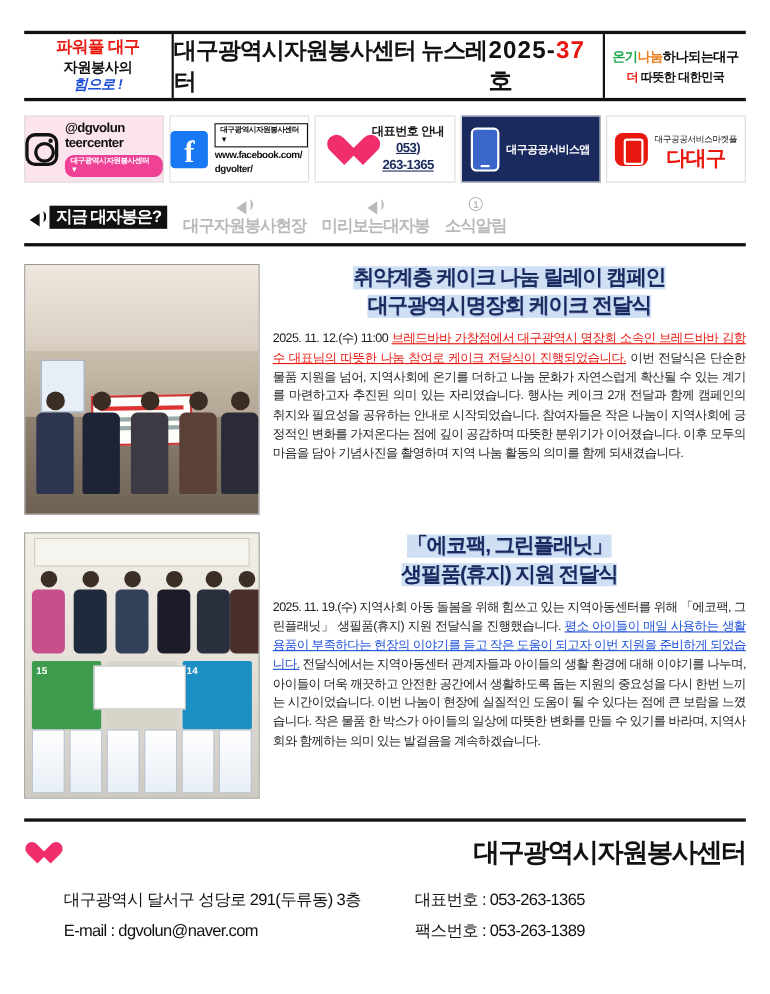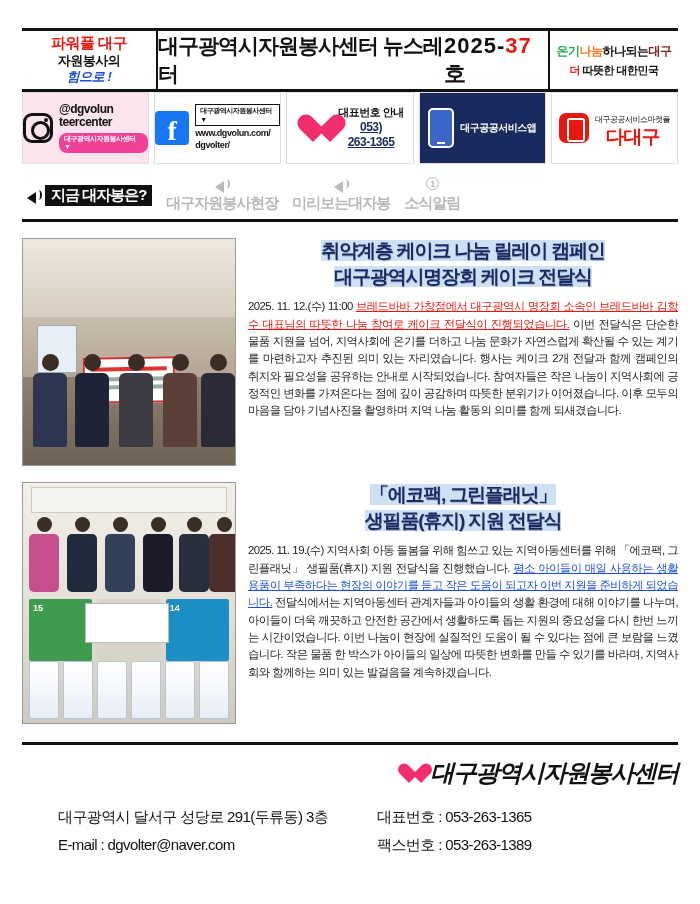--- a/index.html
+++ b/index.html
@@ -66,30 +66,30 @@
     display: flex; flex-direction: column;
     align-items: center; justify-content: center;
     gap: 3px;
   }
   .hr-line1 {
     font-size: 12px; font-weight: bold; color: #111;
     letter-spacing: -0.5px;
   }
   .hr-line1 .g { color: #1aa84a; }
   .hr-line1 .o { color: #f07c1b; }
-  .hr-line1 .b { color: #7f1d1d; font-family: Liberation Serif, serif; }
+  .hr-line1 .b { color: #000000; font-family: Liberation Serif, serif; }
   .hr-line2 { font-size: 11px; font-weight: bold; color: #111; letter-spacing: -0.5px;}
   .hr-line2 .r { color: #e8170f; }
 
   
   .sns {
     display: flex;
     gap: 5px;
-    margin-top: 0;
-    height: 72px;
+    margin-top: 13px;
+    height: 61px;
   }
   .sns-cell {
     flex: 1;
     display: flex; align-items: center; justify-content: center;
     gap: 6px;
     border: 1px solid #ddd;
     position: relative;
   }
   .sns-insta { background: #fce4ef; }
   .sns-fb { background: #ffffff; }
@@ -281,21 +281,21 @@
   .p2 .boxrow { position:absolute; top:116px; left:6px; right:6px; height:62px; display:flex; gap:5px;}
   .p2 .box { flex:1; border-radius:2px; position:relative; }
   .p2 .box span{ position:absolute; top:4px; left:4px; color:#fff; font-size:9px; font-weight:bold;}
   .p2 .placard{ position:absolute; top:120px; left:62px; width:84px; height:40px;
     background:#fff; border:1px solid #bbb; }
   .p2 .bottles { position:absolute; bottom:4px; left:6px; right:6px; height:58px; display:flex; gap:4px;}
   .p2 .pack{ flex:1; background:linear-gradient(#fff,#e8eef6); border:1px solid #b9c6d6; border-radius:2px;}
 
   
   .footer { margin-top: 18px; border-top: 3px solid #111; padding-top: 12px; }
-  .f-logo { display:flex; align-items:center; justify-content:flex-end; gap:8px;font-style:italic; }
+  .f-logo { display:flex; align-items:center; justify-content:space-between; gap:8px; }
   .f-heart { width:26px; height:24px; position:relative; }
   .f-heart::before, .f-heart::after{
     content:""; position:absolute; top:3px; width:12px; height:19px;
     background:#ef2e6b; border-radius:12px 12px 0 0;
   }
   .f-heart::before{ left:12px; transform:rotate(-45deg); transform-origin:0 100%;}
   .f-heart::after{ left:12px; transform:rotate(45deg); transform-origin:100% 100%;}
   .f-name{ font-size:24px; font-weight:bold; color:#111; letter-spacing:-1.5px;}
   .f-grid{ display:flex; margin-top:14px; font-size:15px; color:#111; letter-spacing:-0.6px;}
   .f-col{ flex:1; line-height:1.85; }
@@ -337,21 +337,21 @@
         <span>@dgvolun</span><br>
         <span>teercenter</span><br>
         <span class="pill">대구광역시자원봉사센터 ▼</span>
       </span>
     </div>
 
     <div class="sns-cell sns-fb">
       <span class="fb-icon">f</span>
       <span class="fb-text">
         <span class="fb-badge">대구광역시자원봉사센터 ▼</span><br>
-        <span>www.dgvolun.com/</span><br>
+        <span>www.facebook.com/</span><br>
         <span>dgvolter/</span>
       </span>
     </div>
 
     <div class="sns-cell sns-tel">
       <span class="heart"></span>
       <span class="tel-text">
         <span>대표번호 안내</span><br>
         <span class="num">053)</span><br>
         <span class="num">263-1365</span>
@@ -493,21 +493,21 @@
   </div>
 
   <div class="footer">
     <div class="f-logo">
       <span class="f-heart"></span>
       <span class="f-name">대구광역시자원봉사센터</span>
     </div>
     <div class="f-grid">
       <div class="f-col left">
         <div>대구광역시 달서구 성당로 291(두류동) 3층</div>
-        <div>E-mail : dgvolter@naver.com</div>
+        <div>E-mail : dgvolun@naver.com</div>
       </div>
       <div class="f-col right">
         <div>대표번호 : 053-263-1365</div>
         <div>팩스번호 : 053-263-1389</div>
       </div>
     </div>
   </div>
 
 </div>
 

